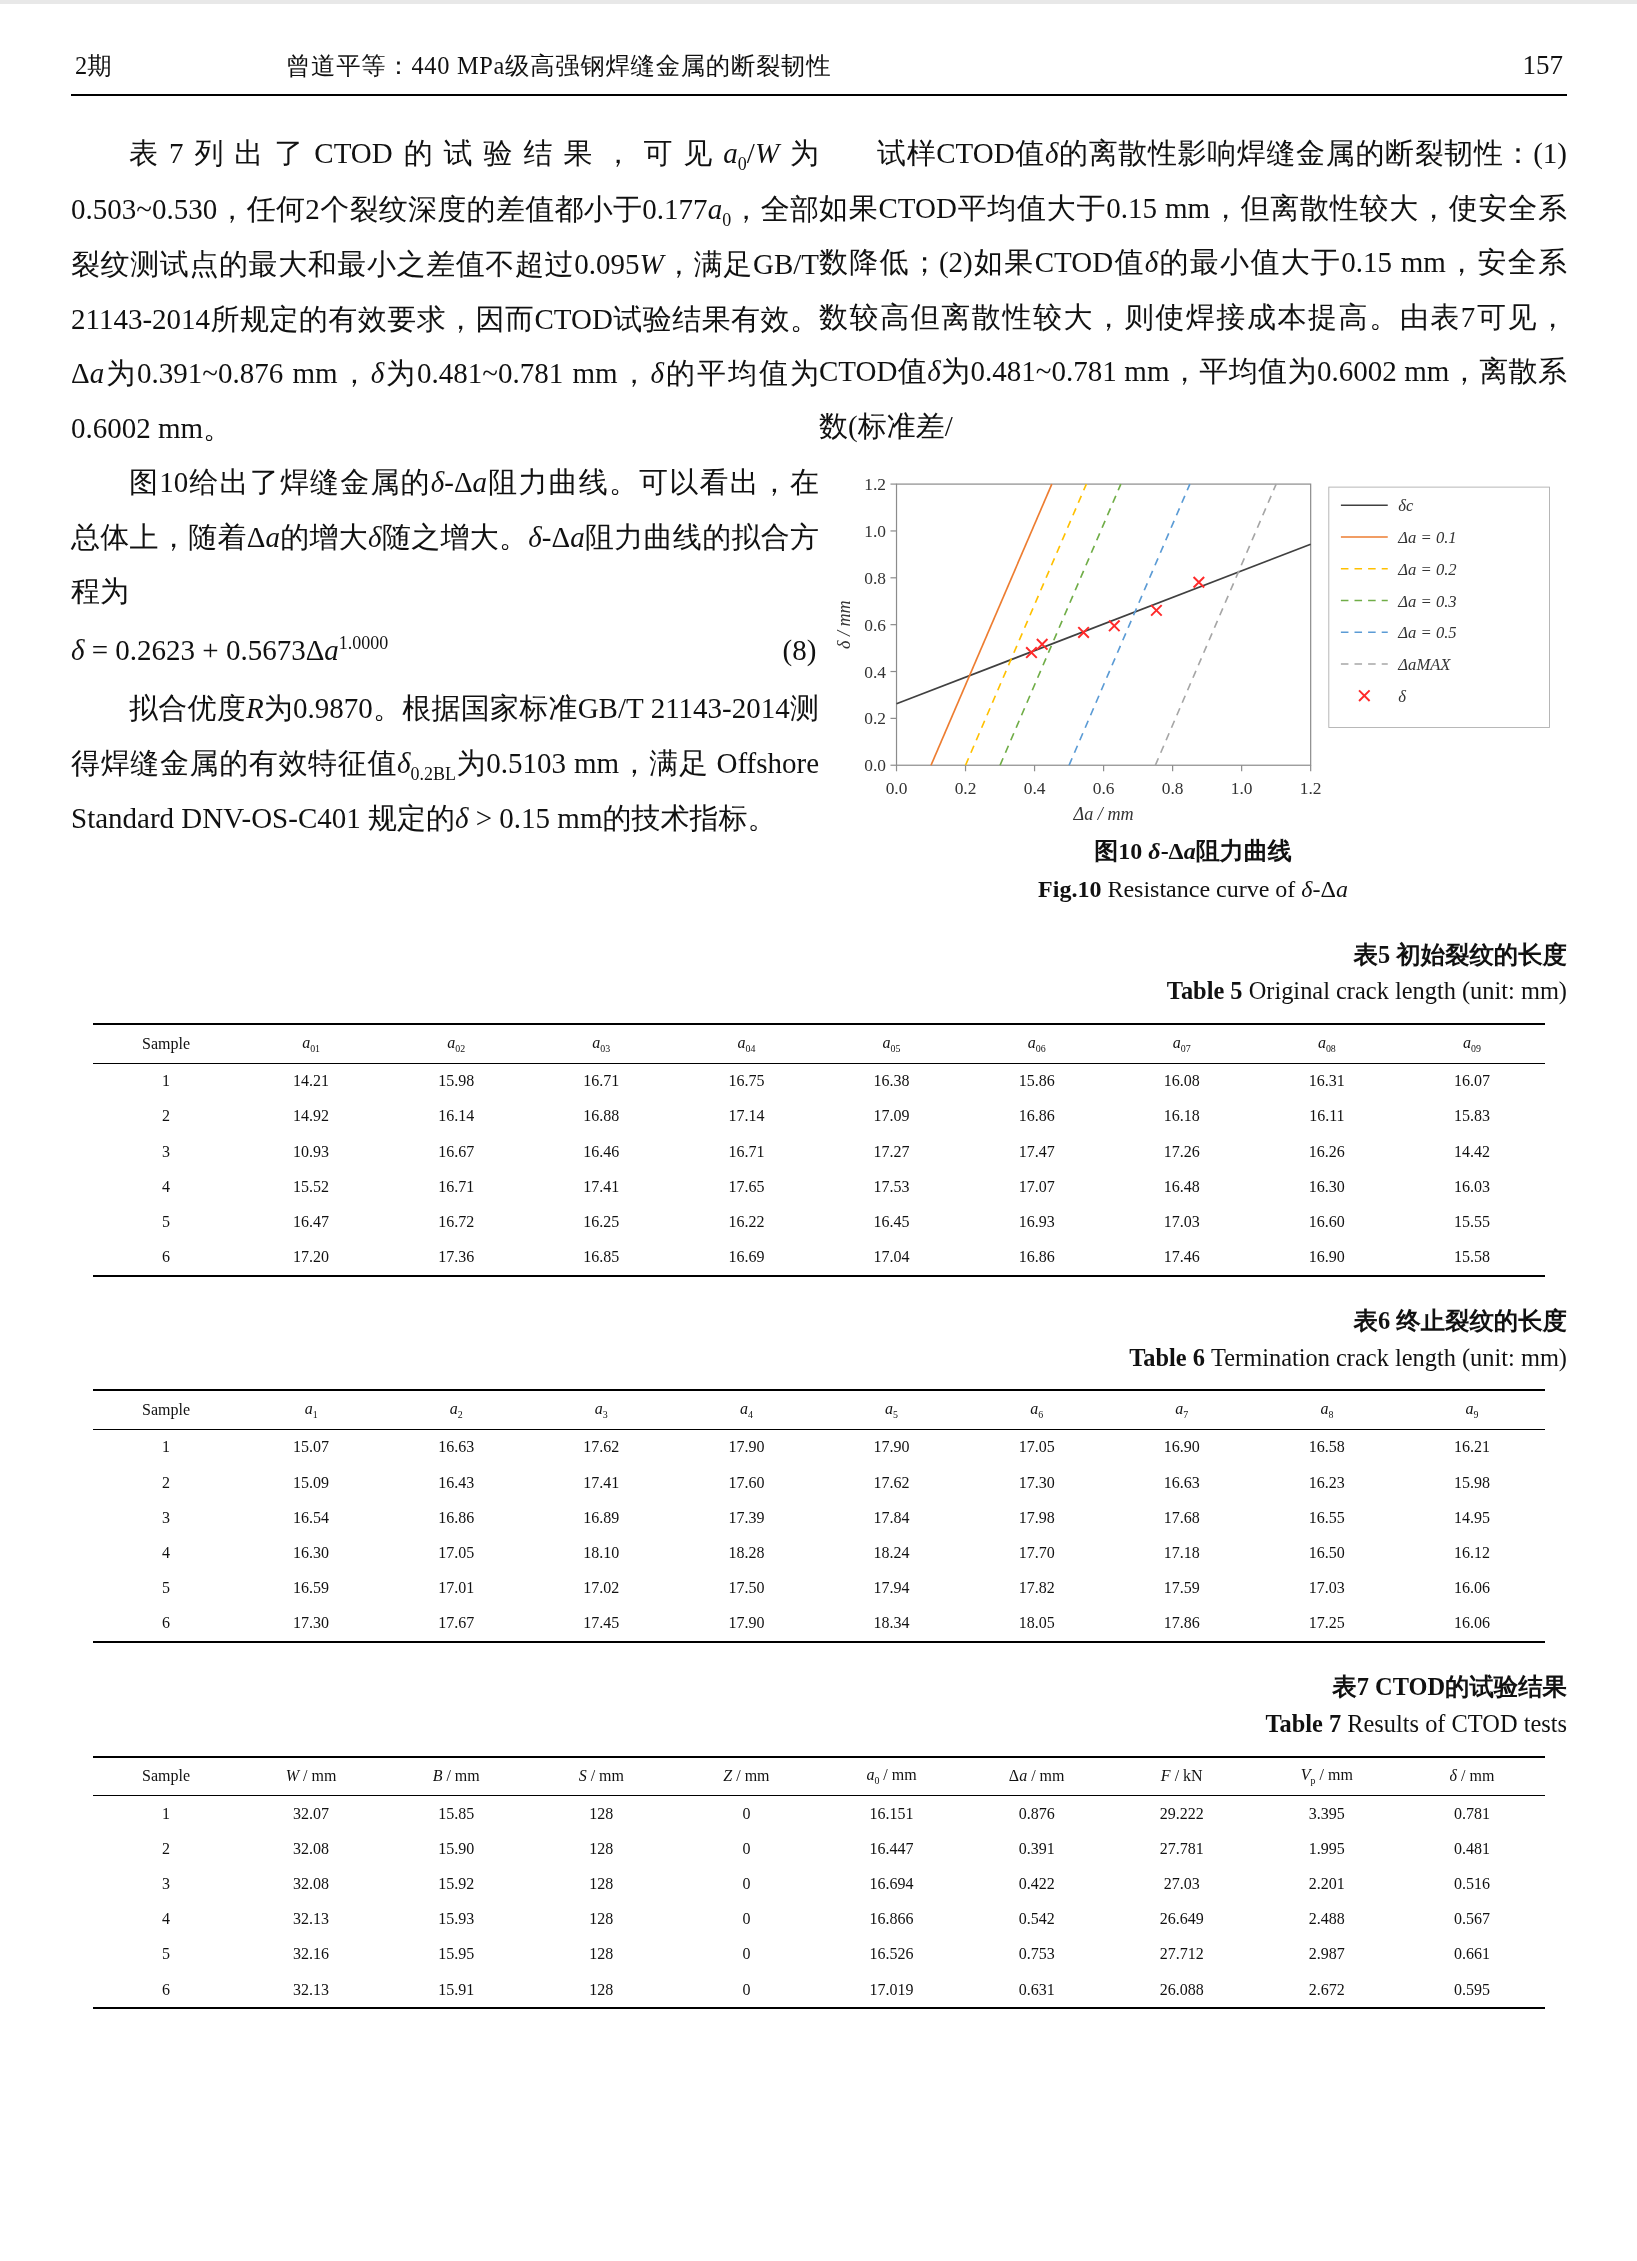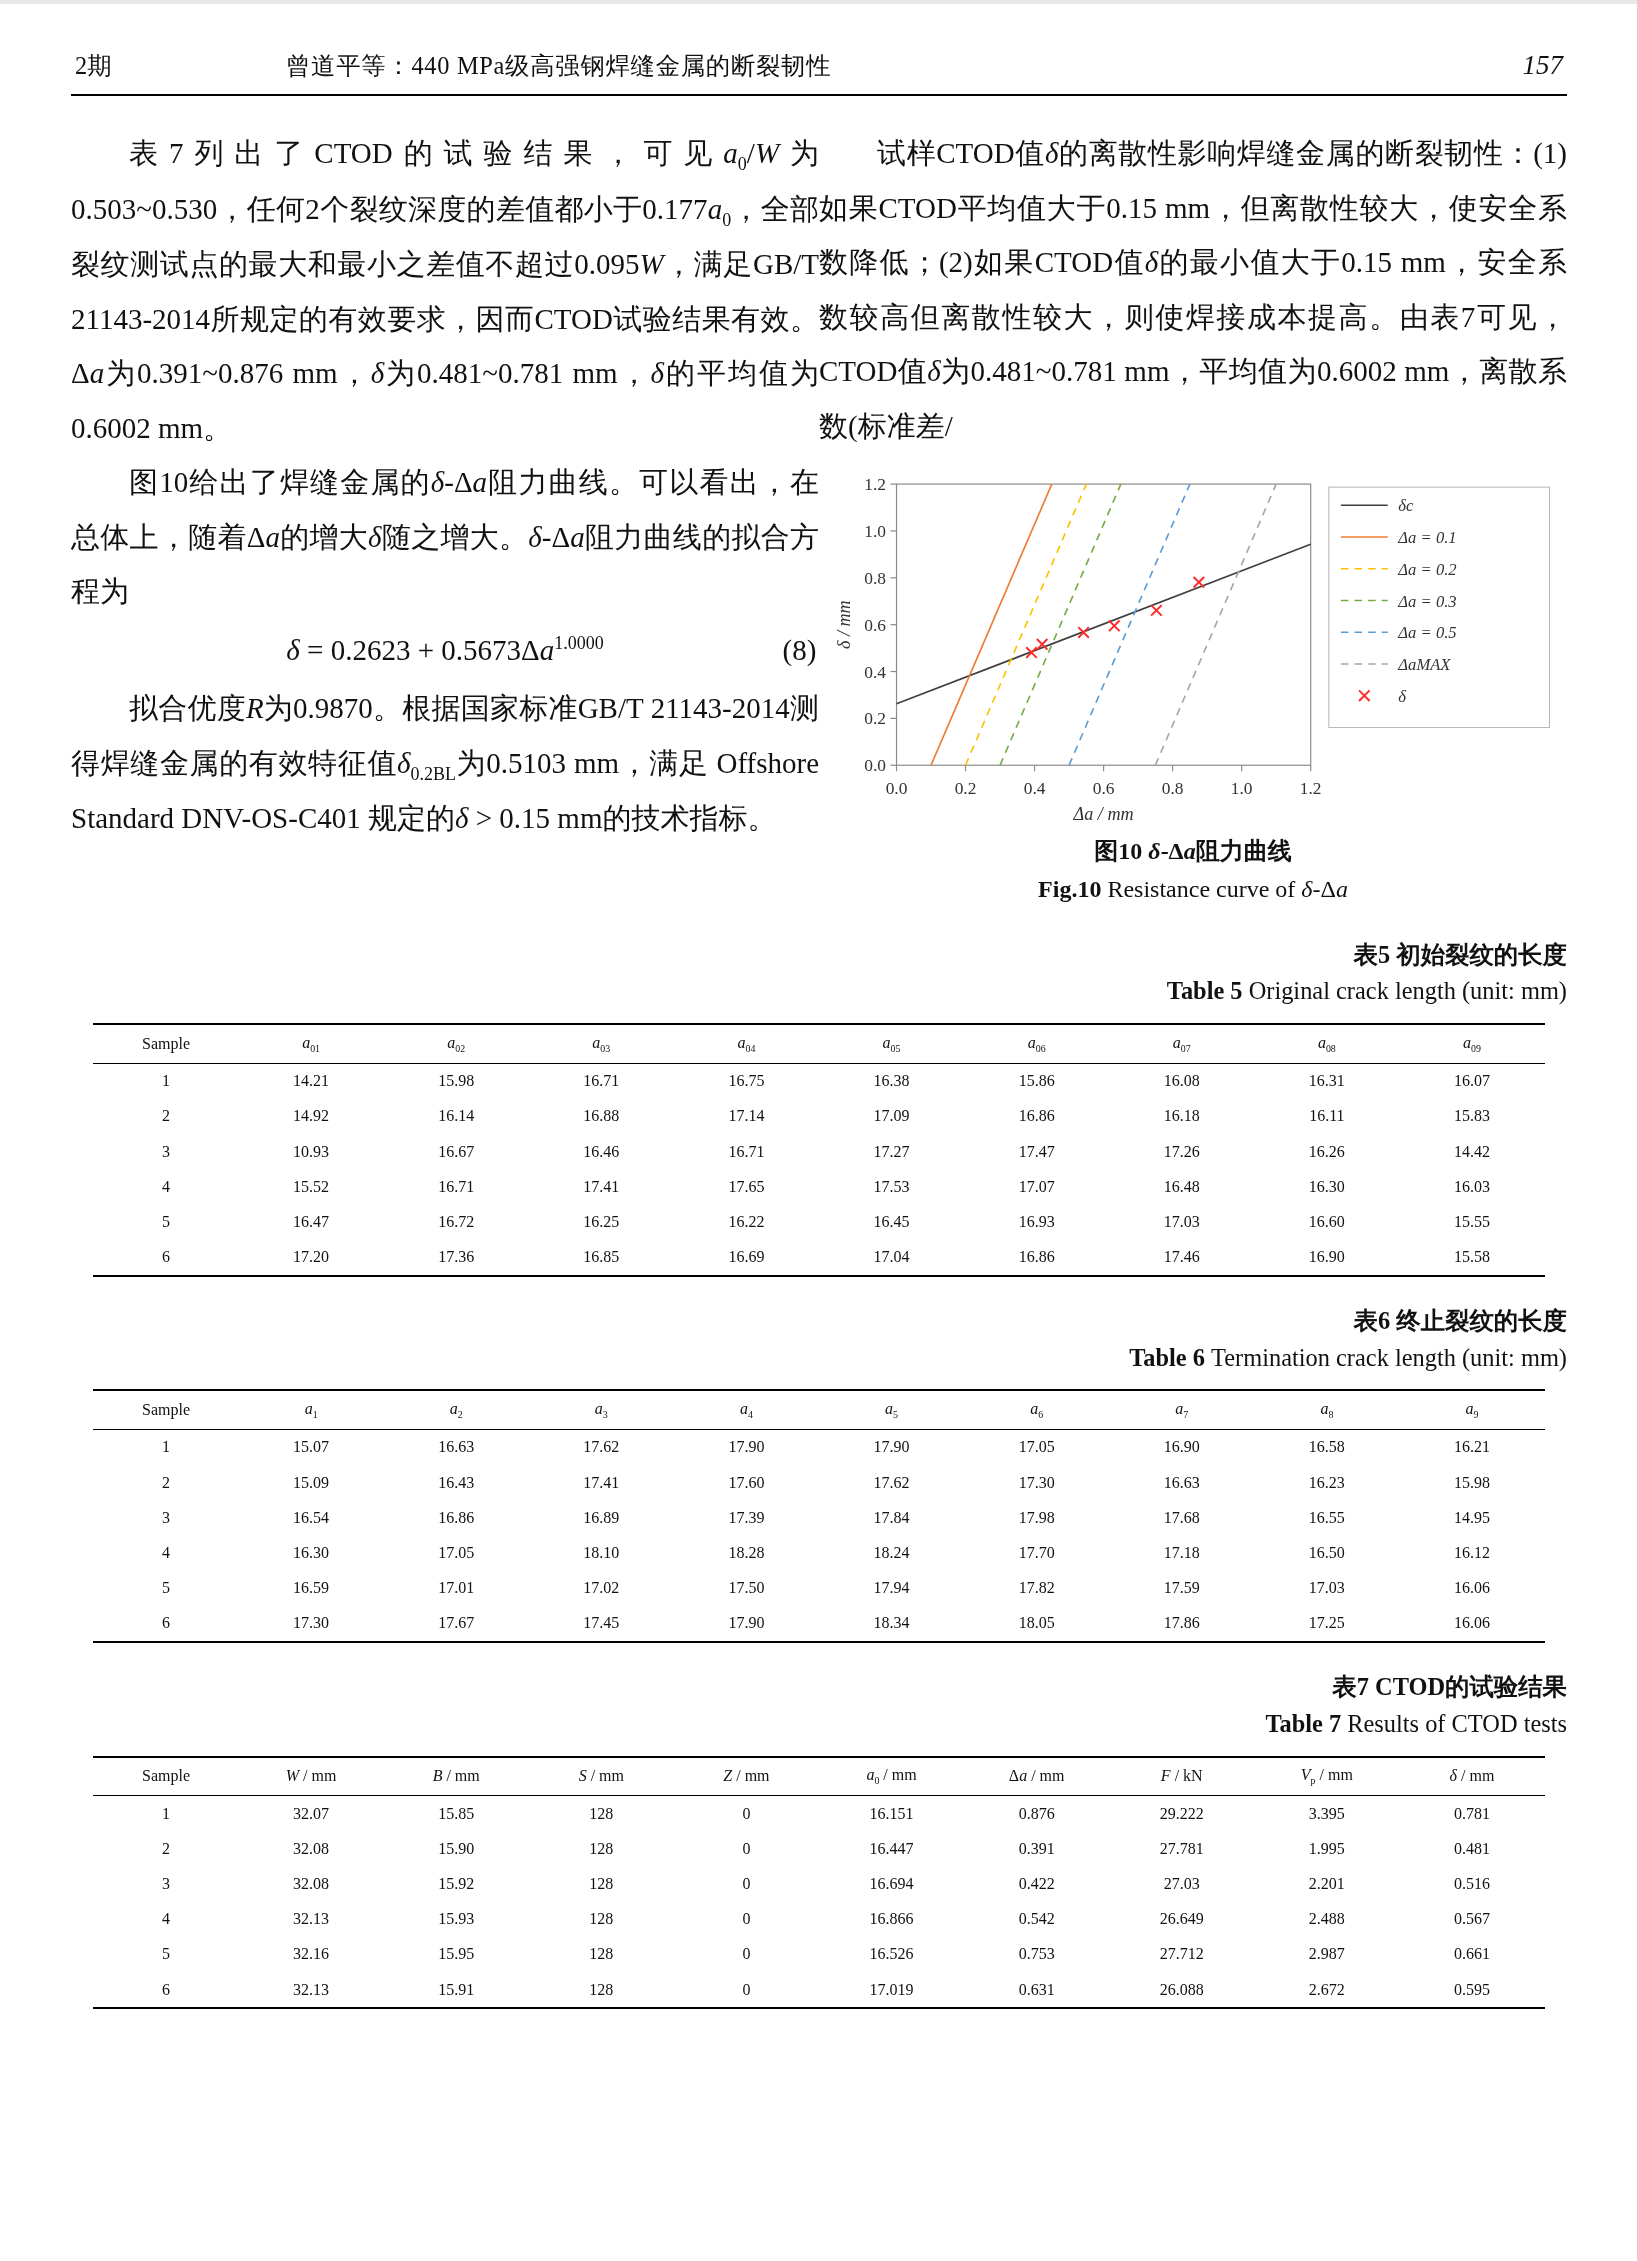--- a/index.html
+++ b/index.html
@@ -6,29 +6,29 @@
   .page{
     width:1638px;height:2261px;margin:4px auto;background:#ffffff;
     box-sizing:border-box;padding:46px 71px 20px;
     font-family:"Liberation Serif","DejaVu Serif",serif;color:#111;
     overflow:hidden;position:relative;
   }
   
   .hdr{display:flex;align-items:baseline;font-size:24.4px;padding:0 4px 12px;border-bottom:2px solid #000;}
   .hdr-issue{width:211px;}
   .hdr-title{flex:1;text-align:left;letter-spacing:0.7px;}
-  .hdr-page{width:211px;text-align:right;font-size:27px;font-style:italic;}
+  .hdr-page{width:211px;text-align:right;font-size:27px;}
   
   .columns{display:flex;margin-top:30px;}
   .col{flex:1;font-size:29px;line-height:1.88;text-align:justify;}
   .col p{margin:0;text-indent:2em;}
   .col i{font-style:italic;}
   sub{font-size:0.62em;}
   sup{font-size:0.62em;}
-  .equation{position:relative;text-align:center;text-indent:0;margin:4px 0;}
+  .equation{position:relative;text-indent:0;margin:4px 0;}
   .equation .eq-num{position:absolute;right:2.6px;}
   
   .figure{margin-top:18.5px;text-align:center;}
   .chart-wrap{width:97%;margin:0 auto;}
   .chart-wrap svg{width:100%;height:auto;display:block;}
   .fig-cap{font-size:24px;line-height:1.55;margin-top:6.6px;}
   .cap-bold{font-weight:bold;}
   
   .tables{margin-top:29px;}
   .tblblock{margin-bottom:26.4px;}

